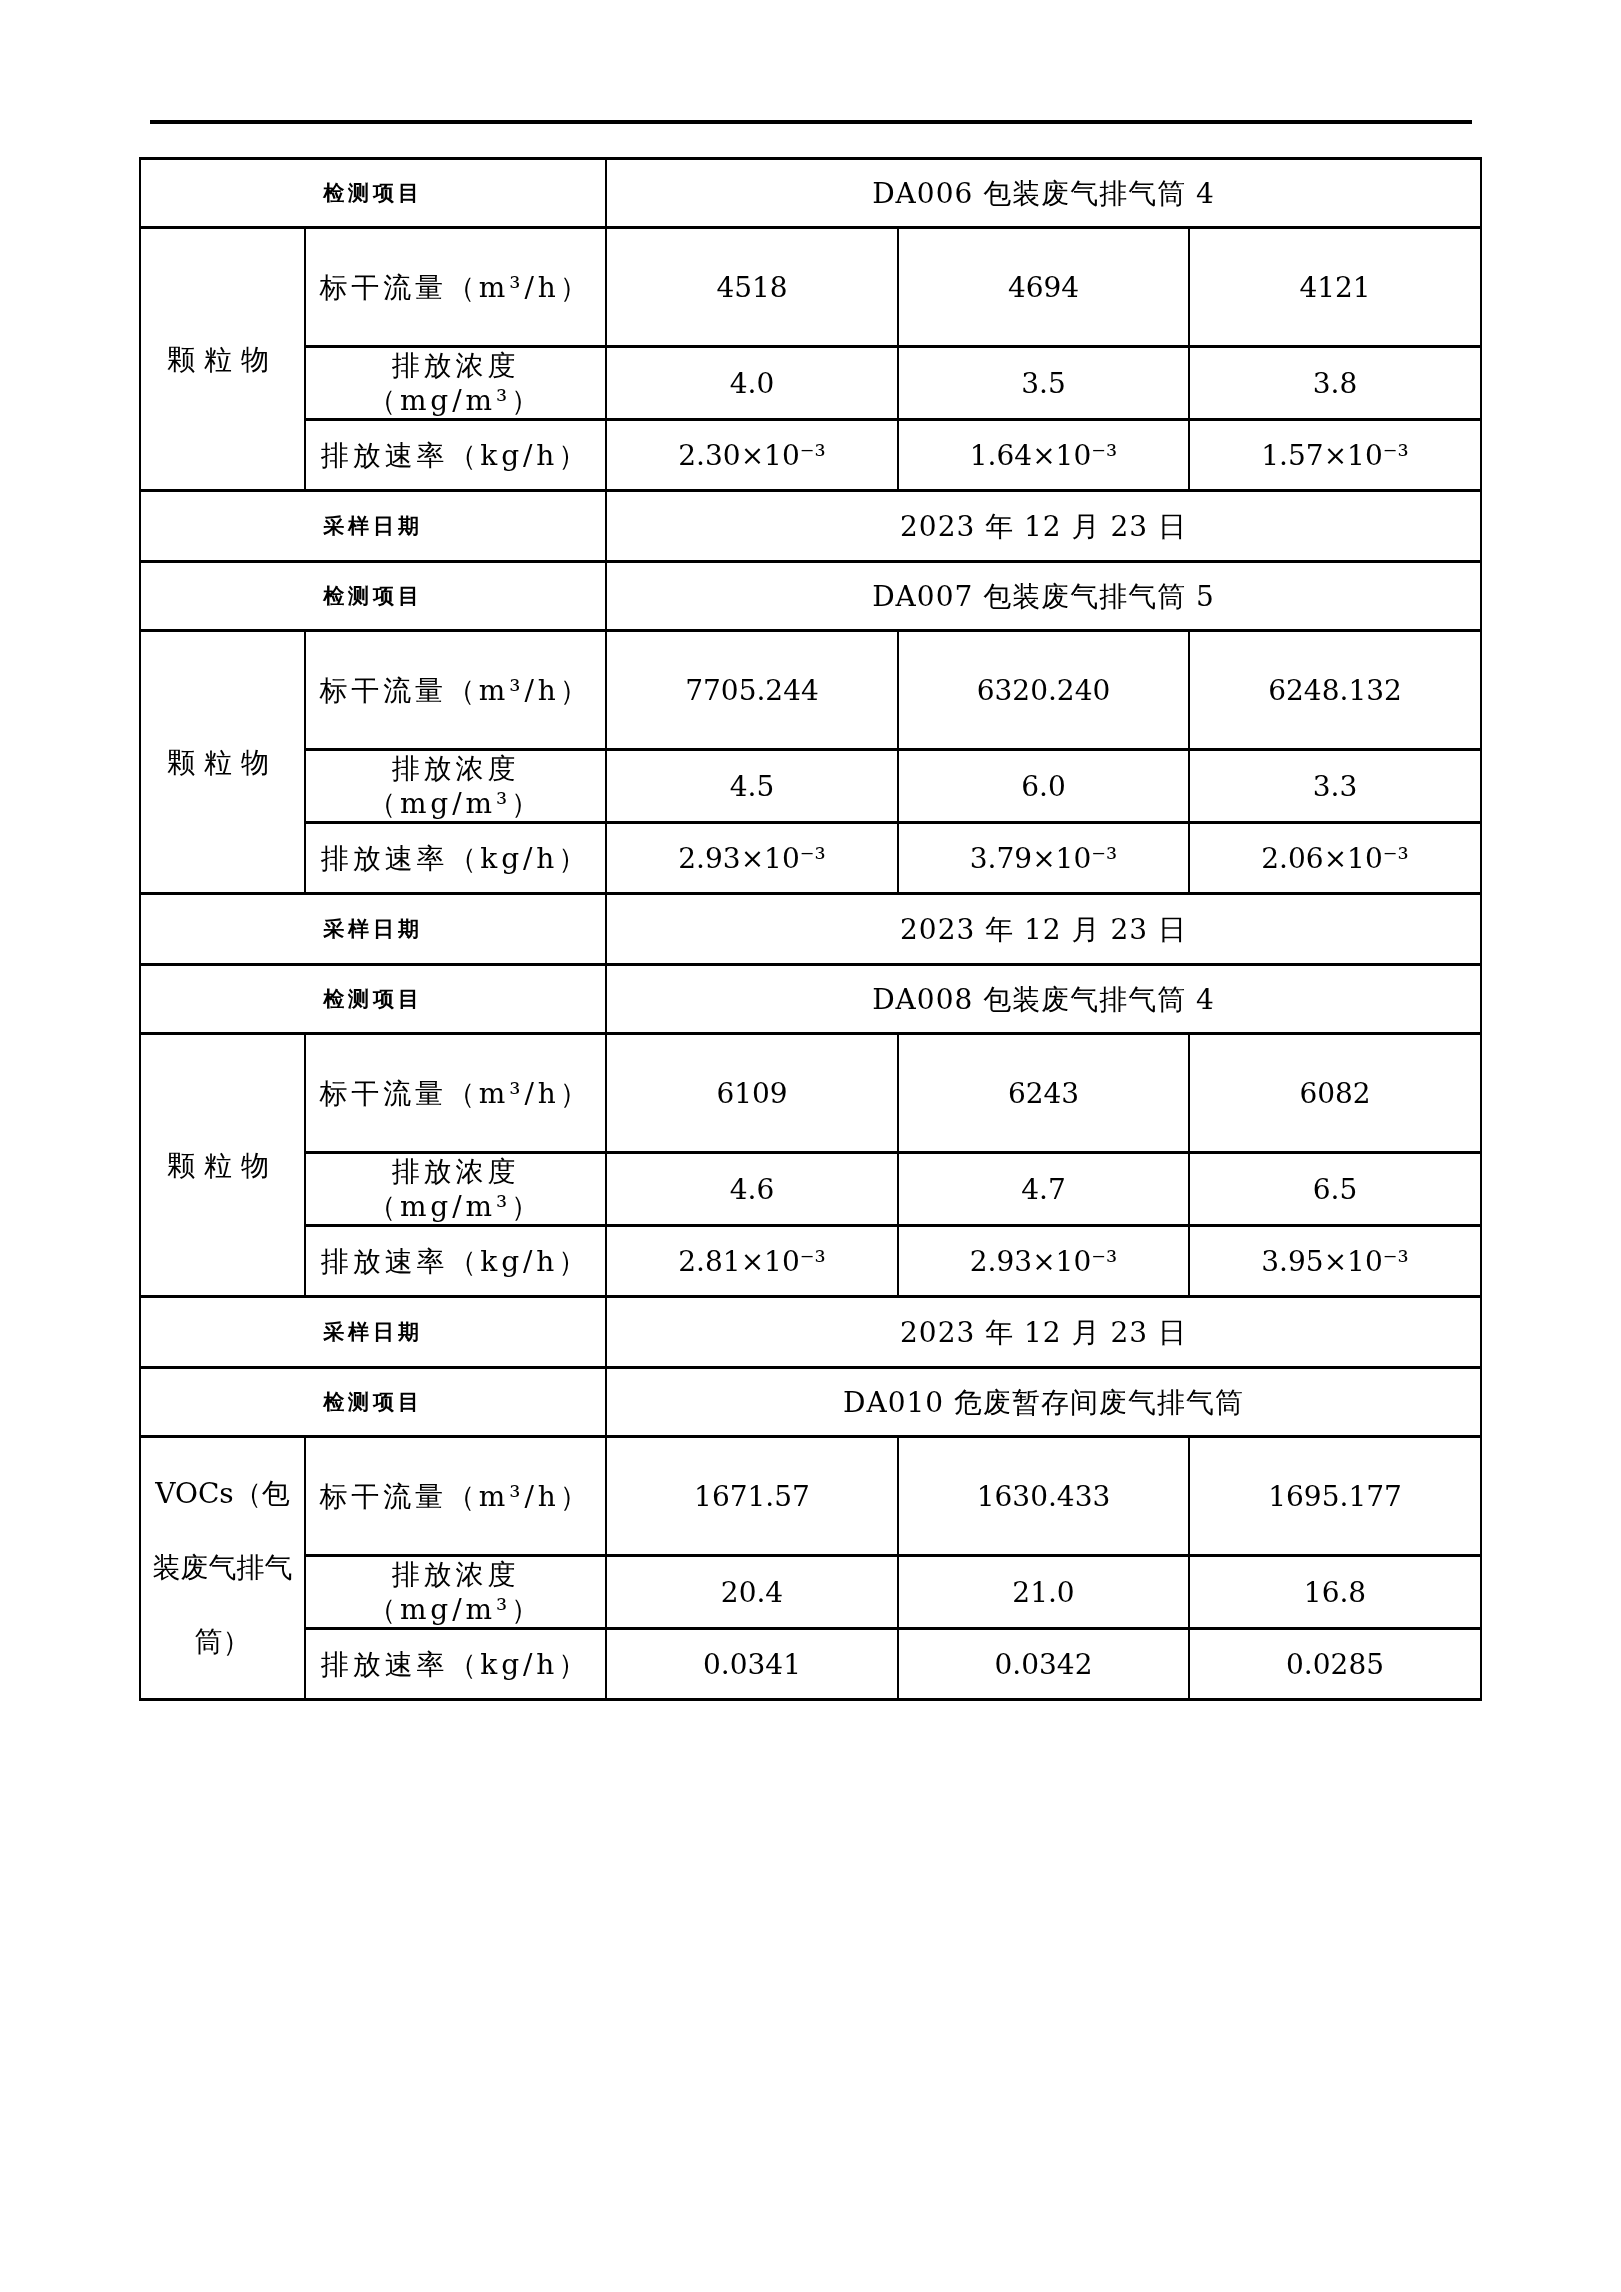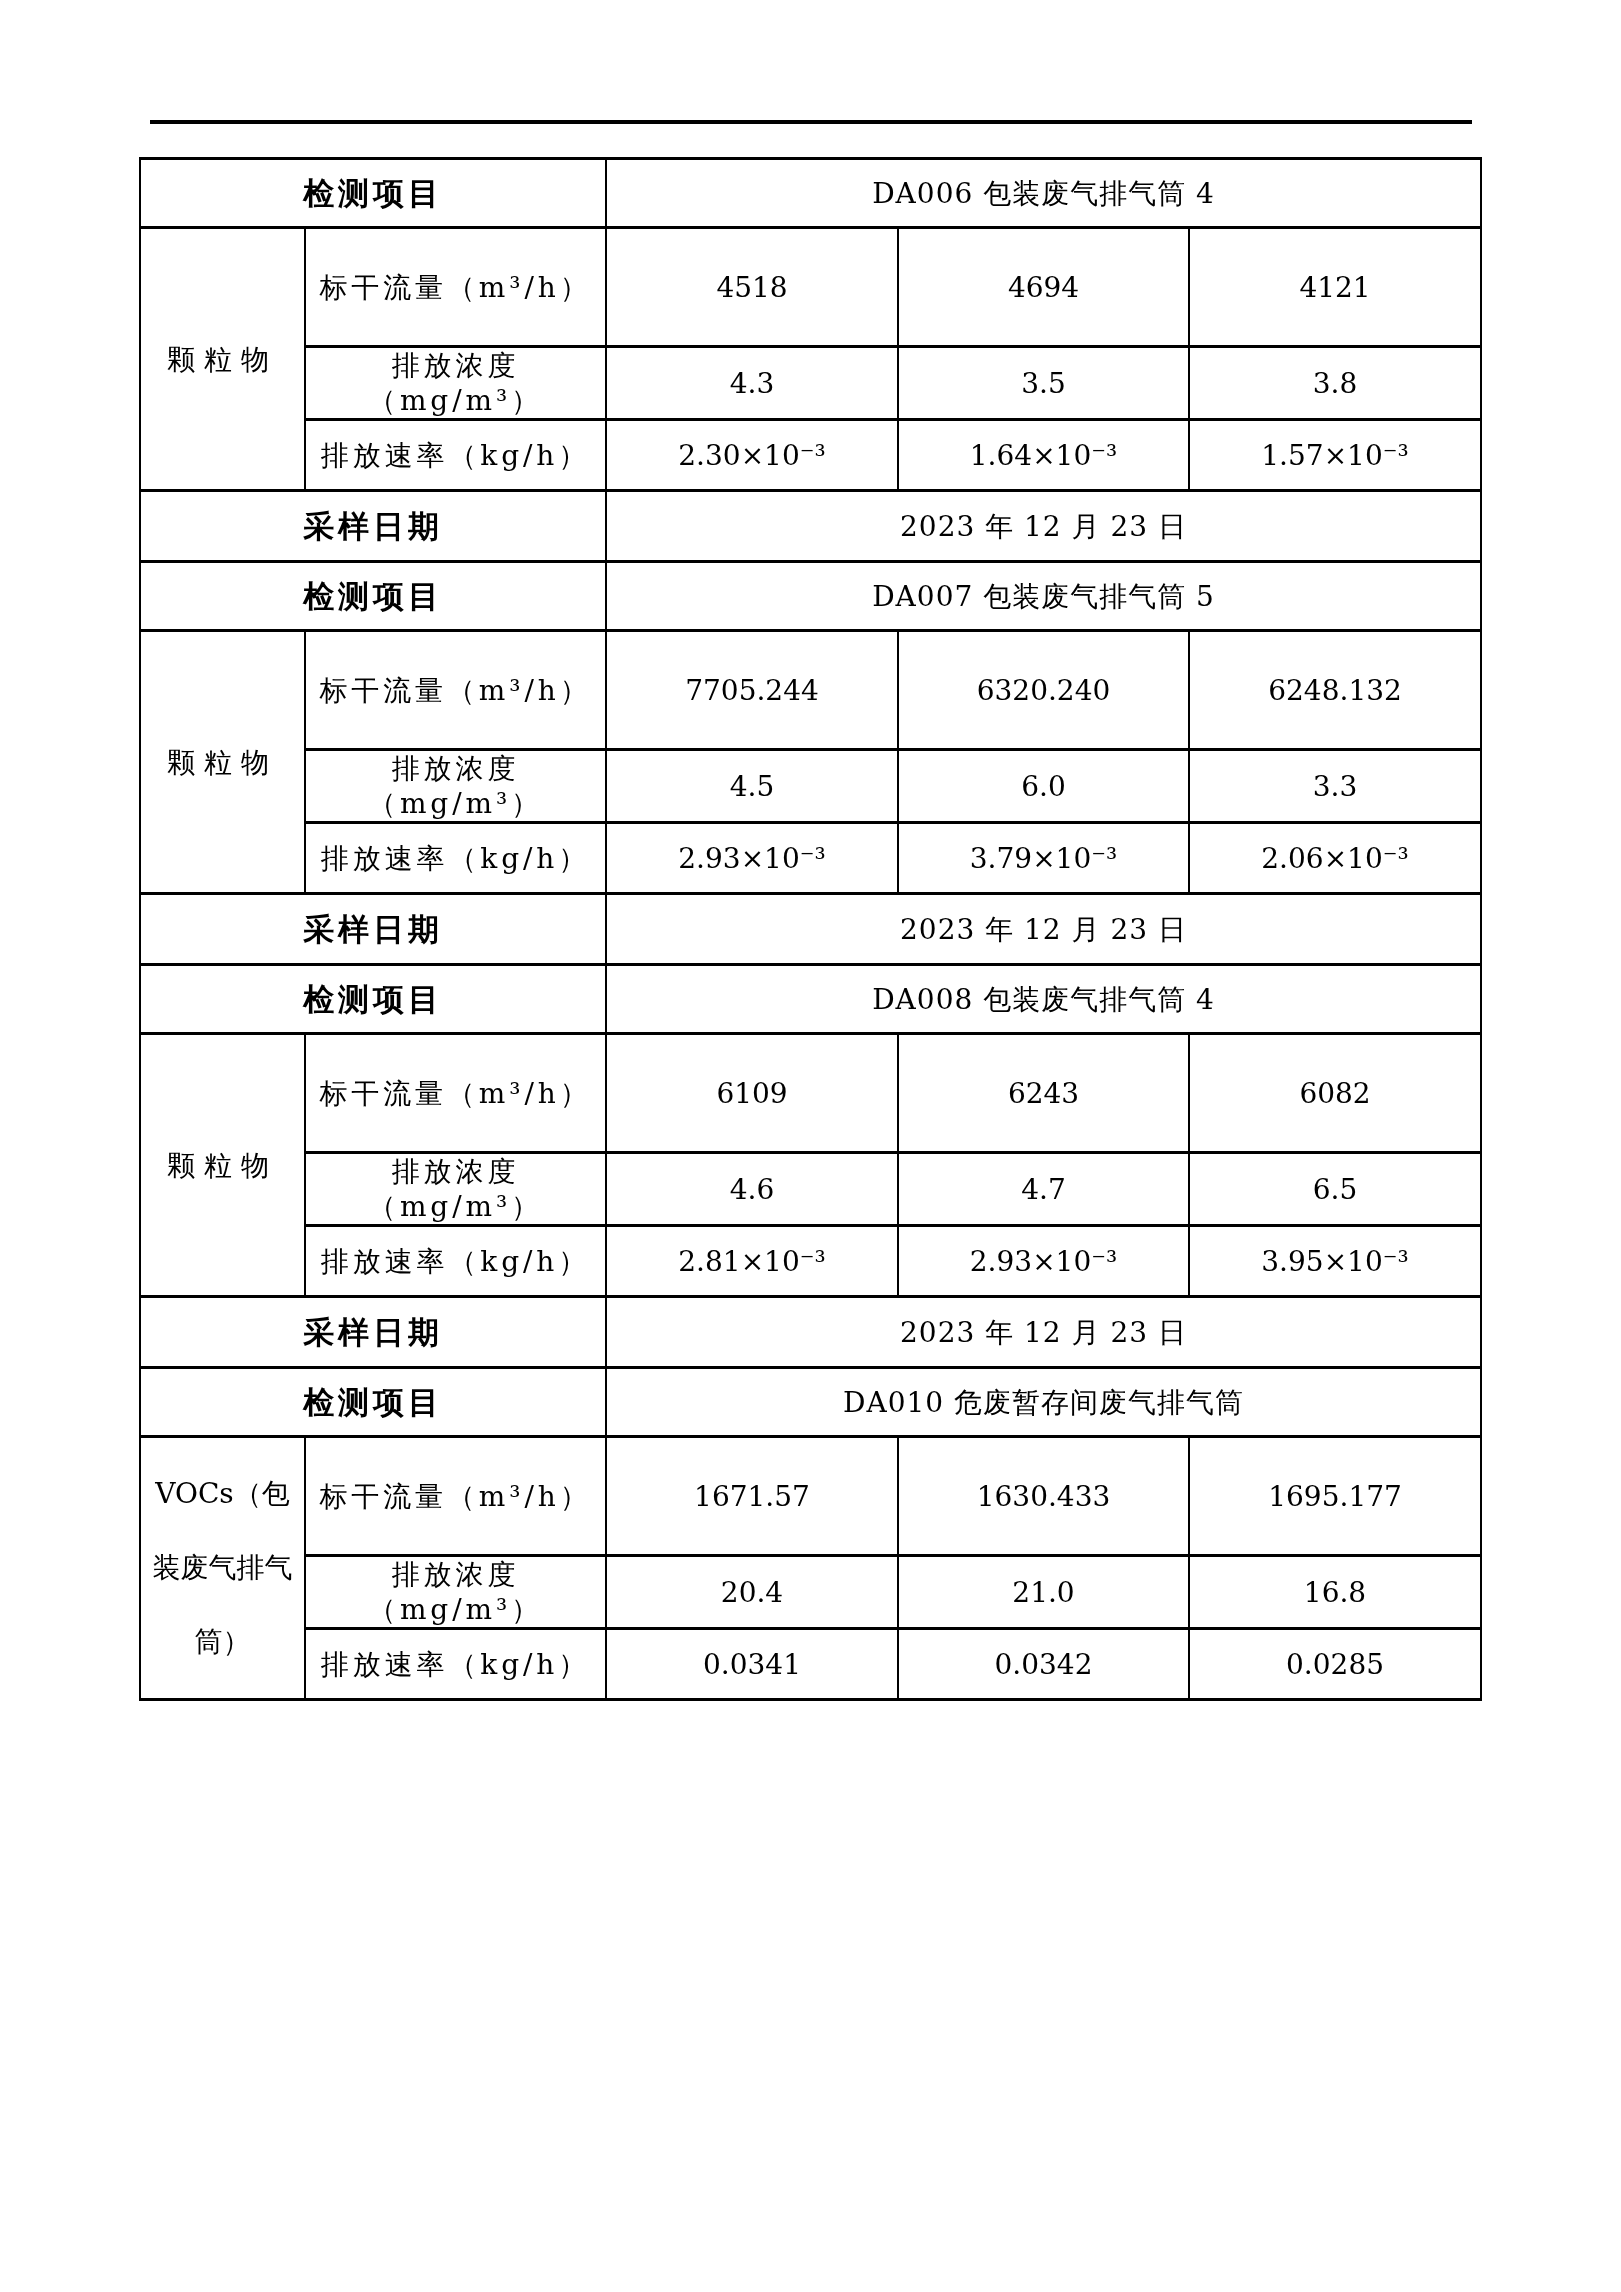--- a/index.html
+++ b/index.html
@@ -22,21 +22,21 @@
     border:2px solid #000;
     border-top-width:3.9px; border-bottom-width:3.9px;
     text-align:center; vertical-align:middle;
     padding:0; overflow:hidden;
   }
   tr.r-head { height:69px; }
   tr.r-flow { height:119px; }
   tr.r-conc { height:72px; }
   tr.r-rate { height:71px;padding-left:7px; }
   tr.r-date { height:71px; }
-  td.hdr  { font-weight:bold; letter-spacing:3.9px; font-size:31px; }
+  td.hdr  { font-weight:bold; letter-spacing:3.9px; font-size:21px; }
   td.param { letter-spacing:3.9px; }
   td.pollutant { letter-spacing:8.8px; }
   td.pollutant.vocs { letter-spacing:0; padding:0 9.8px; line-height:74px; }
   td.station, td.datev { letter-spacing:1px; }
 </style>
 </head>
 <body>
 
 <div>
   <div class="top-rule"></div>
@@ -57,21 +57,21 @@
       </tr>
       <tr class="r-flow">
         <td rowspan="3" class="pollutant">颗粒物</td>
         <td class="param">标干流量（m³/h）</td>
         <td>4518</td>
         <td>4694</td>
         <td>4121</td>
       </tr>
       <tr class="r-conc">
         <td class="param">排放浓度（mg/m³）</td>
-        <td>4.3</td>
+        <td>4.0</td>
         <td>3.5</td>
         <td>3.8</td>
       </tr>
       <tr class="r-rate">
         <td class="param">排放速率（kg/h）</td>
         <td>2.30×10⁻³</td>
         <td>1.64×10⁻³</td>
         <td>1.57×10⁻³</td>
       </tr>
       <tr class="r-date">

